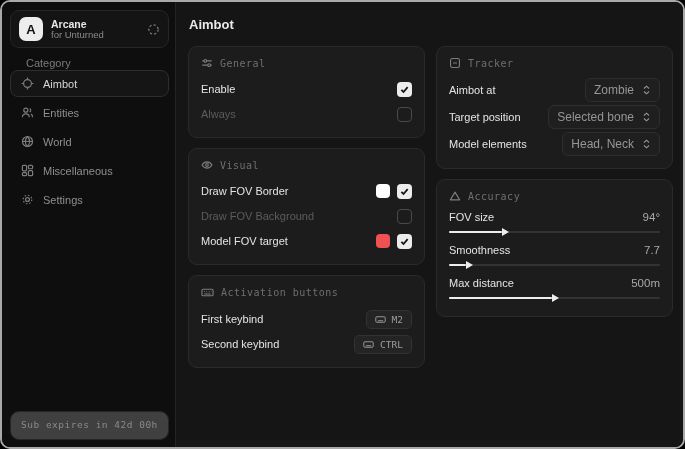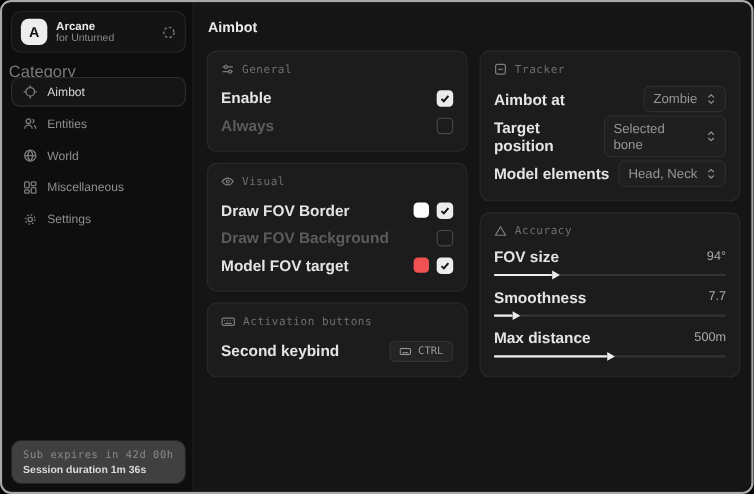--- a/index.html
+++ b/index.html
@@ -7,38 +7,38 @@
   .window { position:absolute; inset:0; border:2px solid #a9a9a9; border-radius:10px; background:#151515; overflow:hidden; }
 
   
   .sidebar { position:absolute; left:0; top:0; bottom:0; width:174px; background:#0e0e0e; border-right:1px solid #242424; }
   .side-header { position:absolute; left:8px; top:8px; right:6px; height:38px; background:#141414; border:1px solid #262626; border-radius:9px; display:flex; align-items:center; padding:0 8px; gap:8px; }
   .logo { width:24px; height:24px; border-radius:7px; background:#ededed; color:#111; font-weight:bold; font-size:13px; display:flex; align-items:center; justify-content:center; }
   .app-text { flex:1; line-height:1.15; }
   .app-name { font-size:10.5px; font-weight:bold; color:#e8e8e8; }
   .app-sub { font-size:9.5px; color:#8b8b8b; }
   .icon { display:inline-flex; align-items:center; justify-content:center; color:#7c7c7c; flex:0 0 auto; }
-  .cat-label { position:absolute; left:6px; top:55px; font-size:15px; color:#7a7a7a; }
+  .cat-label { position:absolute; left:24px; top:55px; font-size:11px; color:#7a7a7a; }
   .nav { position:absolute; left:8px; top:68px; right:6px; display:flex; flex-direction:column; gap:2px; }
   .nav-item { height:27px; display:flex; align-items:center; gap:9px; padding:0 10px; border-radius:8px; border:1px solid transparent; color:#8f8f8f; font-size:11px; cursor:pointer; }
   .nav-item.active { background:#151515; border-color:#2e2e2e; color:#d6d6d6; }
   .side-footer { position:absolute; left:8px; bottom:7px; right:6px; background:#404040; border:1px solid #262626; border-radius:9px; padding:7px 10px 6px; }
   .expiry { font-family:"DejaVu Sans Mono", monospace; font-size:9.5px; color:#8a8a8a; letter-spacing:0.5px; margin-bottom:3px; white-space:nowrap; }
   .session { font-size:9.5px; color:#dcdcdc; font-weight:bold; }
 
   
   .main { position:absolute; left:174px; top:0; right:0; bottom:0; background:#151515; }
   .page-title { position:absolute; left:13px; top:15px; font-size:13px; font-weight:bold; color:#eaeaea; }
   .col { position:absolute; top:44px; width:237px; display:flex; flex-direction:column; gap:10px; }
   .col-left { left:12px; }
   .col-right { left:260px; }
   .card { background:#1c1c1c; border:1px solid #2a2a2a; border-radius:9px; padding:10px 12px 12px; }
   .card-header { display:flex; align-items:center; gap:7px; color:#6f6f6f; font-family:"DejaVu Sans Mono", monospace; font-size:10px; margin-bottom:9px; letter-spacing:0.5px; }
   .row { display:flex; align-items:center; justify-content:space-between; min-height:22px; margin-top:3px; }
-  .row-label { font-size:14px; font-weight:bold; color:#e4e4e4; }
+  .row-label { font-size:11px; font-weight:normal; color:#e4e4e4; }
   .row-label.dim { color:#5c5c5c; }
   .row-right { display:flex; align-items:center; gap:7px; }
 
   .checkbox { width:15px; height:15px; border-radius:4px; display:flex; align-items:center; justify-content:center; cursor:pointer; }
   .checkbox.checked { background:#ececec; color:#151515; }
   .checkbox.unchecked { border:1.5px solid #4a4a4a; background:transparent; }
   .swatch { width:14px; height:14px; border-radius:4px; cursor:pointer; }
 
   .keybtn { display:flex; align-items:center; gap:6px; background:#242424; border:1px solid #323232; border-radius:5px; padding:3px 8px; color:#9c9c9c; font-family:"DejaVu Sans Mono", monospace; font-size:9.5px; cursor:pointer; }
   .select { display:flex; align-items:center; gap:8px; background:#1f1f1f; border:1px solid #2e2e2e; border-radius:6px; padding:4px 8px; color:#969696; font-size:12px; cursor:pointer; }
@@ -119,21 +119,20 @@
               <circle cx="7" cy="7" r="2.1"></circle>
               <circle cx="7" cy="7" r="4.6" stroke-dasharray="1.6 2.0"></circle>
             </svg>
         </span>
         <span>Settings</span>
       </div>
     </div>
 
     <div class="side-footer">
       <div class="expiry">Sub expires in 42d 00h</div>
-      <div class="session">Session duration 1m 36s</div>
     </div>
   </div>
 
   <div class="main">
     <div class="page-title">Aimbot</div>
 
     <div class="col col-left">
 
       <div class="card">
         <div class="card-header">
@@ -202,20 +201,30 @@
         <div class="card-header">
           <span class="icon">
             <svg width="13" height="13" viewBox="0 0 14 14" fill="none" stroke="currentColor" stroke-width="1.2">
                 <rect x="1" y="3.5" width="12" height="7" rx="1.4"></rect>
                 <path d="M3.2 6h.8M5.8 6h.8M8.4 6h.8M11 6h.4M3.6 8.6h6.8"></path>
               </svg>
           </span>
           <span>Activation buttons</span>
         </div>
         <div class="row">
+          <span class="row-label">First keybind</span>
+          <span class="keybtn">
+            <svg width="11" height="11" viewBox="0 0 14 14" fill="none" stroke="currentColor" stroke-width="1.2">
+                <rect x="1" y="3.5" width="12" height="7" rx="1.4"></rect>
+                <path d="M3.6 8.6h6.8"></path>
+              </svg>
+            <span>M2</span>
+          </span>
+        </div>
+        <div class="row">
           <span class="row-label">Second keybind</span>
           <span class="keybtn">
             <svg width="11" height="11" viewBox="0 0 14 14" fill="none" stroke="currentColor" stroke-width="1.2">
                 <rect x="1" y="3.5" width="12" height="7" rx="1.4"></rect>
                 <path d="M3.6 8.6h6.8"></path>
               </svg>
             <span>CTRL</span>
           </span>
         </div>
       </div>

